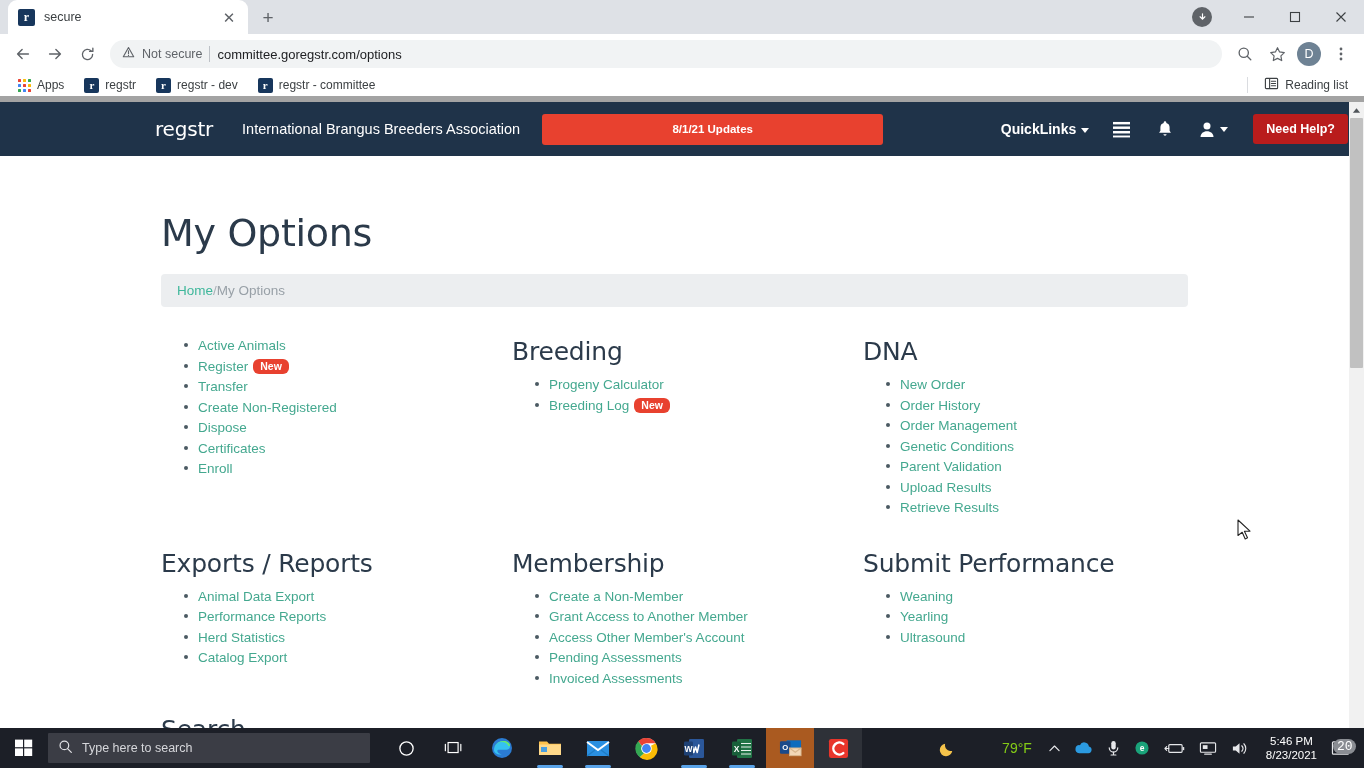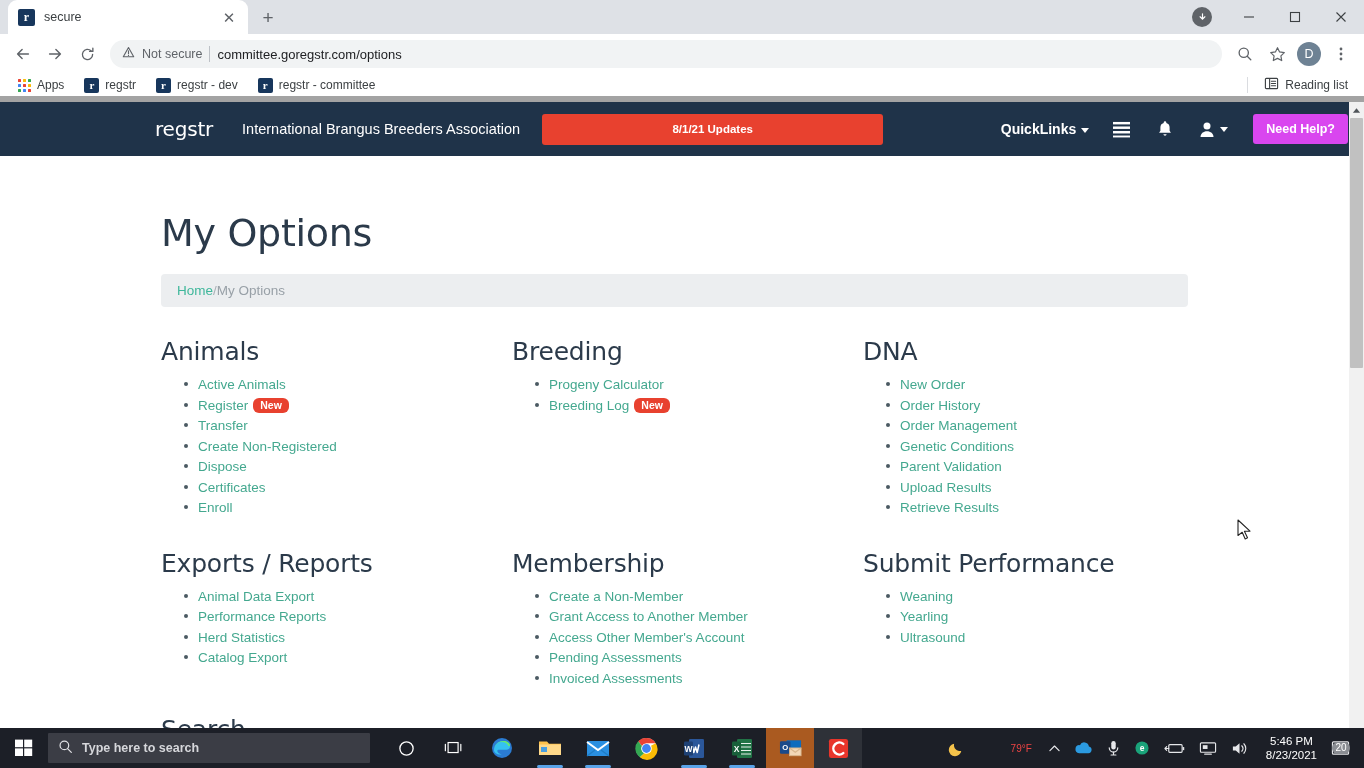--- a/index.html
+++ b/index.html
@@ -99,21 +99,21 @@
     margin-left: 22px; width: 341px; height: 31px; background: #e8412f; border-radius: 3px;
     color: #fff; font-size: 11.5px; font-weight: bold;
     display: flex; align-items: center; justify-content: center;
   }
   .nav-right { margin-left: auto; display: flex; align-items: center; gap: 0; }
   .quicklinks { color: #fff; font-size: 14px; font-weight: bold; padding: 0 10px; white-space: nowrap; }
   .caret { display:inline-block; width:0; height:0; border-left:4px solid transparent;
     border-right:4px solid transparent; border-top:5px solid #fff; margin-left: 5px; vertical-align: middle; }
   .nav-icon { color: #fff; padding: 0 13px; display: flex; align-items: center; }
   .help-btn {
-    background: #d946ef; color: #fff; font-size: 12.5px; font-weight: bold;
+    background: #b91c1c; color: #fff; font-size: 12.5px; font-weight: bold;
     padding: 8px 13px; border-radius: 3px; margin-left: 12px; white-space: nowrap;
   }
 
   
   .page { padding: 0; position: relative; background: #fff; height: 572px; }
   .container { width: 1027px; margin-left: 161px; }
   h1.page-title {
     font-family: "DejaVu Sans", sans-serif;
     font-size: 38px; font-weight: 400; color: #2b3a4a;
     padding-top: 55px; letter-spacing: -0.3px;
@@ -159,36 +159,36 @@
   
   .taskbar {
     position: absolute; left: 0; bottom: 0; width: 1364px; height: 40px;
     background: #1c1f27; display: flex; align-items: center;
   }
   .start-btn { width: 48px; height: 40px; display: flex; align-items: center; justify-content: center; }
   .tb-search {
     width: 322px; height: 30px; background: #3b3d45; border-radius: 1px;
     display: flex; align-items: center; padding: 0 10px; gap: 9px;
   }
-  .tb-search-ph { font-size: 12.5px; color: #d6d7db; font-weight: bold; }
+  .tb-search-ph { font-size: 12.5px; color: #d6d7db; }
   .tb-apps { display: flex; align-items: center; height: 40px; margin-left: 12px; }
   .tb-app { width: 48px; height: 40px; display: flex; align-items: center; justify-content: center;
     position: relative; }
   .tb-app.active { background: #aa5a20; }
   .tb-app.bordered { background: #2e3138; }
   .tb-app .under { position: absolute; bottom: 0; left: 11px; width: 26px; height: 3px; background: #5aa3e8; border-radius: 2px; }
   .tray { margin-left: auto; display: flex; align-items: center; height: 40px; padding-right: 6px; gap: 0; }
   .tray-item { padding: 0 7px; display: flex; align-items: center; color: #e6e7ea; }
-  .temp { font-size: 10px; color: #ef4444; padding-right: 10px; margin-left: 38px; }
+  .temp { font-size: 14px; color: #84cc16; padding-right: 10px; margin-left: 38px; }
   .clock { text-align: center; padding: 0 10px; line-height: 14px; }
   .clock div { font-size: 11.5px; color: #ffffff; }
   .notif { padding: 0 8px 0 4px; position: relative; display: flex; align-items: center; }
   .notif-count {
-    position: absolute; right: 8px; bottom: 3px; background: #8a8d93; color: #fff;
-    font-size: 10px; border-radius: 8px; padding: 1px 3.5px; line-height: 1;
+    position: absolute; right: 2px; bottom: 3px; background: #8a8d93; color: #fff;
+    font-size: 13px; border-radius: 8px; padding: 1px 3.5px; line-height: 1; font-family: Liberation Mono, monospace;
   }
 </style>
 </head>
 <body>
 
 <div class="browser">
 
   <div class="tabstrip">
     <div class="tab">
       <span class="tab-favicon">r</span>
@@ -353,21 +353,20 @@
 
         <div class="breadcrumb">
           <span class="bc-home">Home</span>
           <span class="bc-sep">/</span>
           <span class="bc-current">My Options</span>
         </div>
 
         <div class="grid">
 
           <div class="sec-block">
-            <h2 class="sec-title">Animals</h2>
             <ul class="sec-list">
               <li><a class="lnk" href="#">Active Animals</a></li>
               <li><a class="lnk" href="#">Register</a><span class="badge-new">New</span></li>
               <li><a class="lnk" href="#">Transfer</a></li>
               <li><a class="lnk" href="#">Create Non-Registered</a></li>
               <li><a class="lnk" href="#">Dispose</a></li>
               <li><a class="lnk" href="#">Certificates</a></li>
               <li><a class="lnk" href="#">Enroll</a></li>
             </ul>
           </div>

